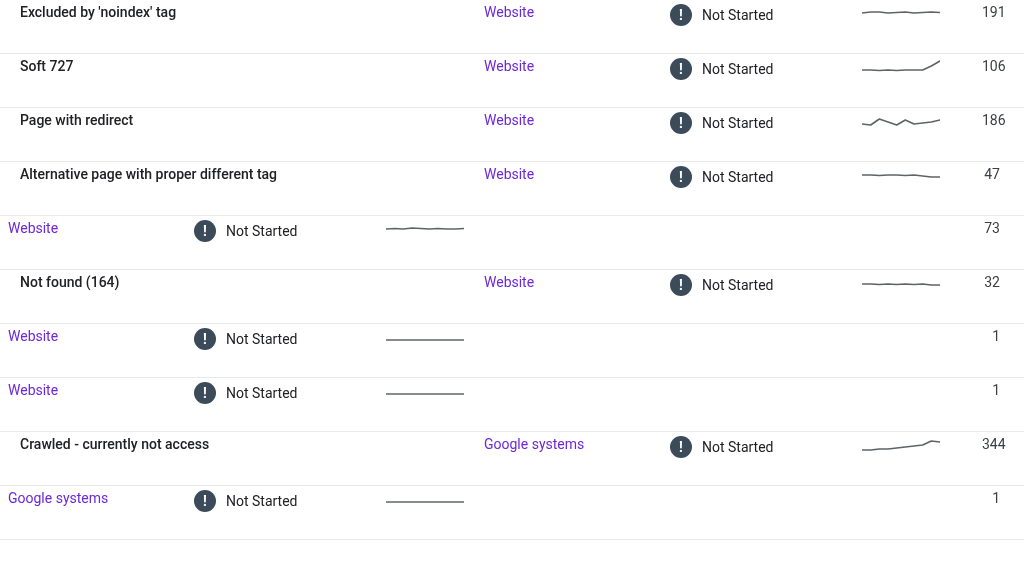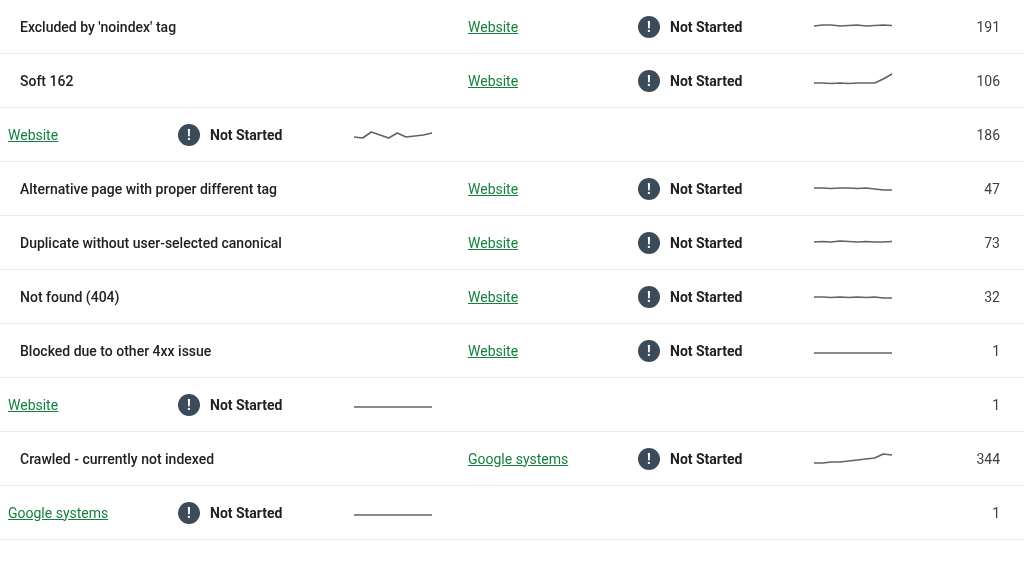--- a/index.html
+++ b/index.html
@@ -6,38 +6,38 @@
   body {
     font-family: Roboto, "Helvetica Neue", Arial, sans-serif;
     background: #fff;
     font-size: 14px;
     color: #3c4043;
     width: 1024px;
   }
   .table { width: 100%; }
   .row {
     display: flex;
-    align-items: center;
+    align-items: flex-start;
     border-bottom: 1px solid #e8eaed;
     min-height: 54px;
     padding: 4px 8px;
     cursor: pointer;
+    gap: 16px;
   }
   .col-reason {
     flex: 0 0 460px;
     padding-left: 12px;
     font-weight: 500;
     color: #202124;
     font-size: 14px;
   }
   .col-source {
     flex: 0 0 170px;
-    color: #15803d;
-    font-size: 14px;
-    text-decoration: underline;
+    color: #6d28d9;
+    font-size: 14px;
   }
   .col-status {
     flex: 0 0 150px;
     display: flex;
     align-items: center;
     gap: 10px;
   }
   .status-icon {
     width: 22px;
     height: 22px;
@@ -45,21 +45,21 @@
     background: #3c4b5a;
     color: #fff;
     display: flex;
     align-items: center;
     justify-content: center;
     font-weight: 700;
     font-size: 14px;
     flex-shrink: 0;
   }
   .status-label {
-    font-weight: 700;
+    font-weight: 400;
     color: #202124;
     font-size: 14px;
   }
   .col-spark {
     flex: 0 0 130px;
     display: flex;
     align-items: center;
     justify-content: center;
   }
   .spark svg {
@@ -96,36 +96,37 @@
       <div class="col-spark">
         <div class="spark">
           <svg viewBox="0 0 78 20">
             <path d="M0.0 9.0 L8.7 8.0 L17.3 8.0 L26.0 9.0 L34.7 8.5 L43.3 8.0 L52.0 9.0 L60.7 8.5 L69.3 8.0 L78.0 8.5"></path>
           </svg>
         </div>
       </div>
       <div class="col-count">191</div>
     </div>
     <div class="row">
-      <div class="col-reason">Soft 162</div>
+      <div class="col-reason">Soft 727</div>
       <div class="col-source">Website</div>
       <div class="col-status">
         <div class="status-icon">!</div>
         <div class="status-label">Not Started</div>
       </div>
       <div class="col-spark">
         <div class="spark">
           <svg viewBox="0 0 78 20">
             <path d="M0.0 12.0 L8.7 12.0 L17.3 12.5 L26.0 12.0 L34.7 12.5 L43.3 12.0 L52.0 12.0 L60.7 12.0 L69.3 8.0 L78.0 3.0"></path>
           </svg>
         </div>
       </div>
       <div class="col-count">106</div>
     </div>
     <div class="row">
+      <div class="col-reason">Page with redirect</div>
       <div class="col-source">Website</div>
       <div class="col-status">
         <div class="status-icon">!</div>
         <div class="status-label">Not Started</div>
       </div>
       <div class="col-spark">
         <div class="spark">
           <svg viewBox="0 0 78 20">
             <path d="M0.0 12.0 L8.7 13.0 L17.3 7.0 L26.0 10.0 L34.7 13.0 L43.3 8.0 L52.0 12.0 L60.7 11.0 L69.3 10.0 L78.0 8.0"></path>
           </svg>
@@ -143,53 +144,51 @@
       <div class="col-spark">
         <div class="spark">
           <svg viewBox="0 0 78 20">
             <path d="M0.0 9.0 L8.7 9.0 L17.3 9.5 L26.0 9.0 L34.7 9.0 L43.3 9.5 L52.0 9.0 L60.7 10.0 L69.3 11.0 L78.0 11.0"></path>
           </svg>
         </div>
       </div>
       <div class="col-count">47</div>
     </div>
     <div class="row">
-      <div class="col-reason">Duplicate without user-selected canonical</div>
       <div class="col-source">Website</div>
       <div class="col-status">
         <div class="status-icon">!</div>
         <div class="status-label">Not Started</div>
       </div>
       <div class="col-spark">
         <div class="spark">
           <svg viewBox="0 0 78 20">
             <path d="M0.0 9.0 L8.7 8.5 L17.3 9.0 L26.0 8.0 L34.7 8.5 L43.3 9.0 L52.0 8.5 L60.7 9.0 L69.3 9.0 L78.0 8.5"></path>
           </svg>
         </div>
       </div>
       <div class="col-count">73</div>
     </div>
     <div class="row">
-      <div class="col-reason">Not found (404)</div>
+      <div class="col-reason">Not found (164)</div>
       <div class="col-source">Website</div>
       <div class="col-status">
         <div class="status-icon">!</div>
         <div class="status-label">Not Started</div>
       </div>
       <div class="col-spark">
         <div class="spark">
           <svg viewBox="0 0 78 20">
             <path d="M0.0 10.0 L8.7 10.0 L17.3 10.5 L26.0 10.0 L34.7 10.5 L43.3 10.0 L52.0 10.5 L60.7 10.0 L69.3 11.0 L78.0 11.0"></path>
           </svg>
         </div>
       </div>
       <div class="col-count">32</div>
     </div>
     <div class="row">
-      <div class="col-reason">Blocked due to other 4xx issue</div>
       <div class="col-source">Website</div>
       <div class="col-status">
         <div class="status-icon">!</div>
         <div class="status-label">Not Started</div>
       </div>
       <div class="col-spark">
         <div class="spark">
           <svg viewBox="0 0 78 20">
             <path d="M0.0 12.0 L8.7 12.0 L17.3 12.0 L26.0 12.0 L34.7 12.0 L43.3 12.0 L52.0 12.0 L60.7 12.0 L69.3 12.0 L78.0 12.0"></path>
           </svg>
@@ -206,21 +205,21 @@
       <div class="col-spark">
         <div class="spark">
           <svg viewBox="0 0 78 20">
             <path d="M0.0 12.0 L8.7 12.0 L17.3 12.0 L26.0 12.0 L34.7 12.0 L43.3 12.0 L52.0 12.0 L60.7 12.0 L69.3 12.0 L78.0 12.0"></path>
           </svg>
         </div>
       </div>
       <div class="col-count">1</div>
     </div>
     <div class="row">
-      <div class="col-reason">Crawled - currently not indexed</div>
+      <div class="col-reason">Crawled - currently not access</div>
       <div class="col-source">Google systems</div>
       <div class="col-status">
         <div class="status-icon">!</div>
         <div class="status-label">Not Started</div>
       </div>
       <div class="col-spark">
         <div class="spark">
           <svg viewBox="0 0 78 20">
             <path d="M0.0 14.0 L8.7 14.0 L17.3 13.0 L26.0 13.0 L34.7 12.0 L43.3 11.0 L52.0 10.0 L60.7 9.0 L69.3 5.0 L78.0 6.0"></path>
           </svg>

